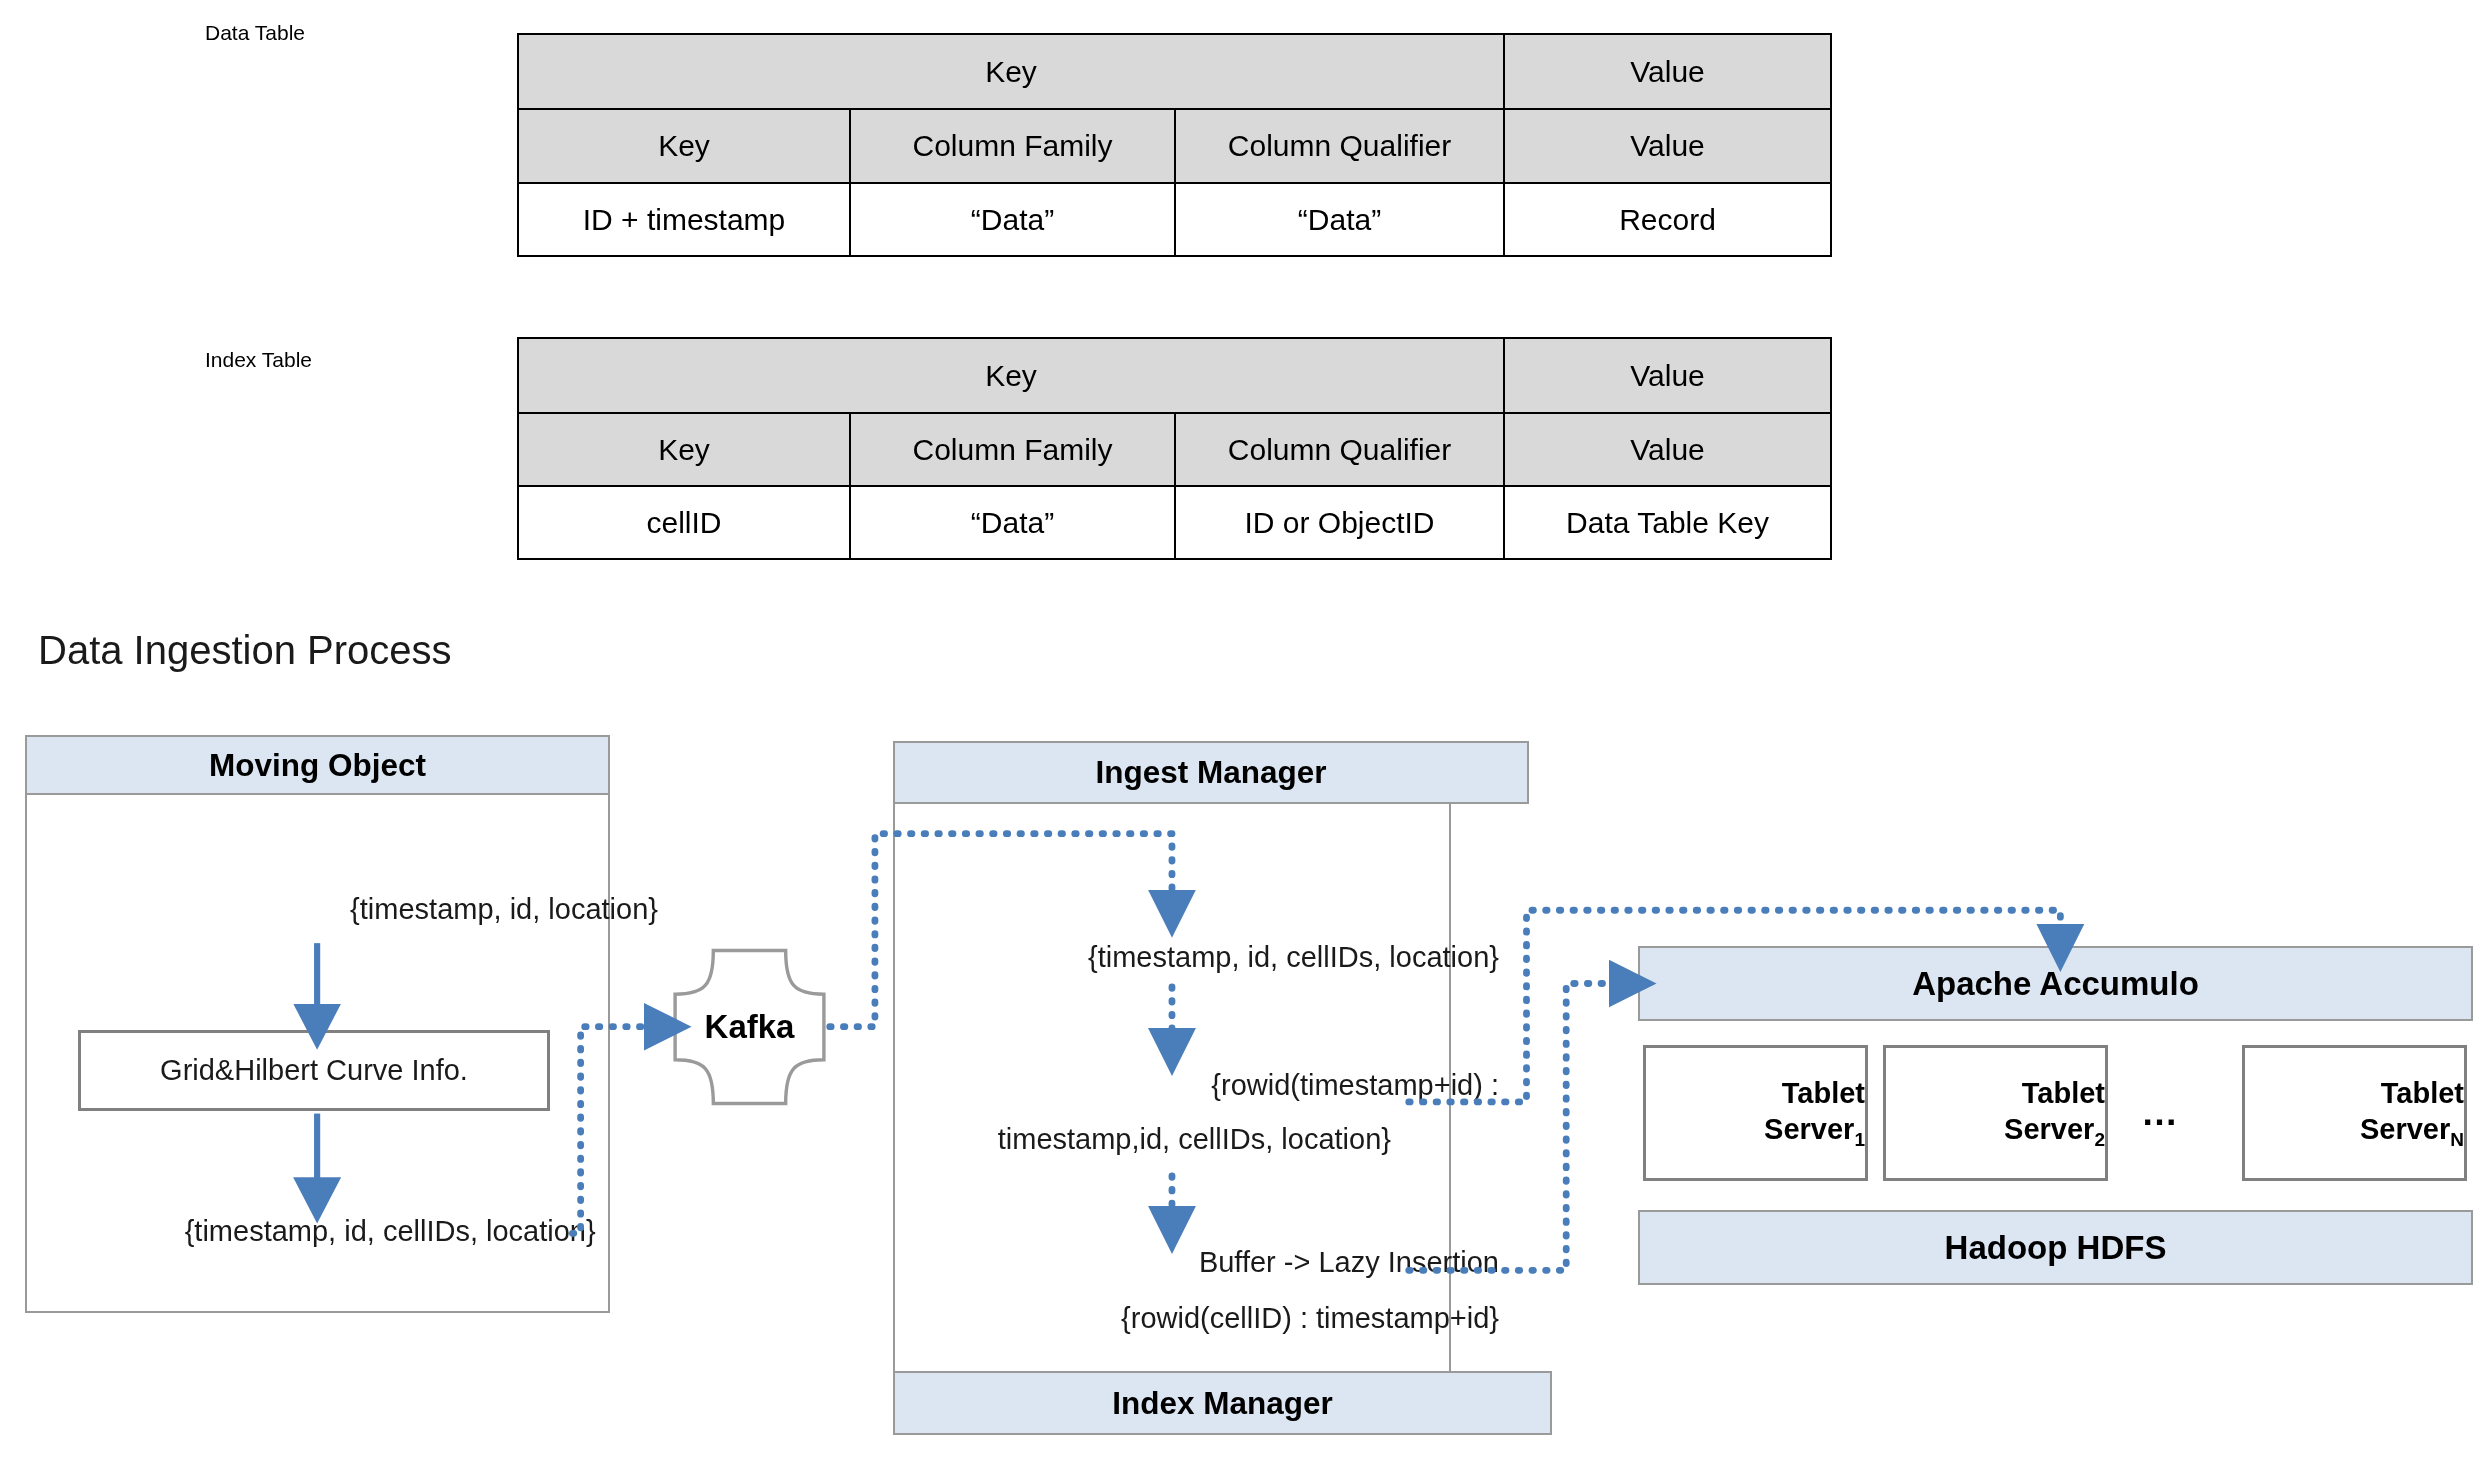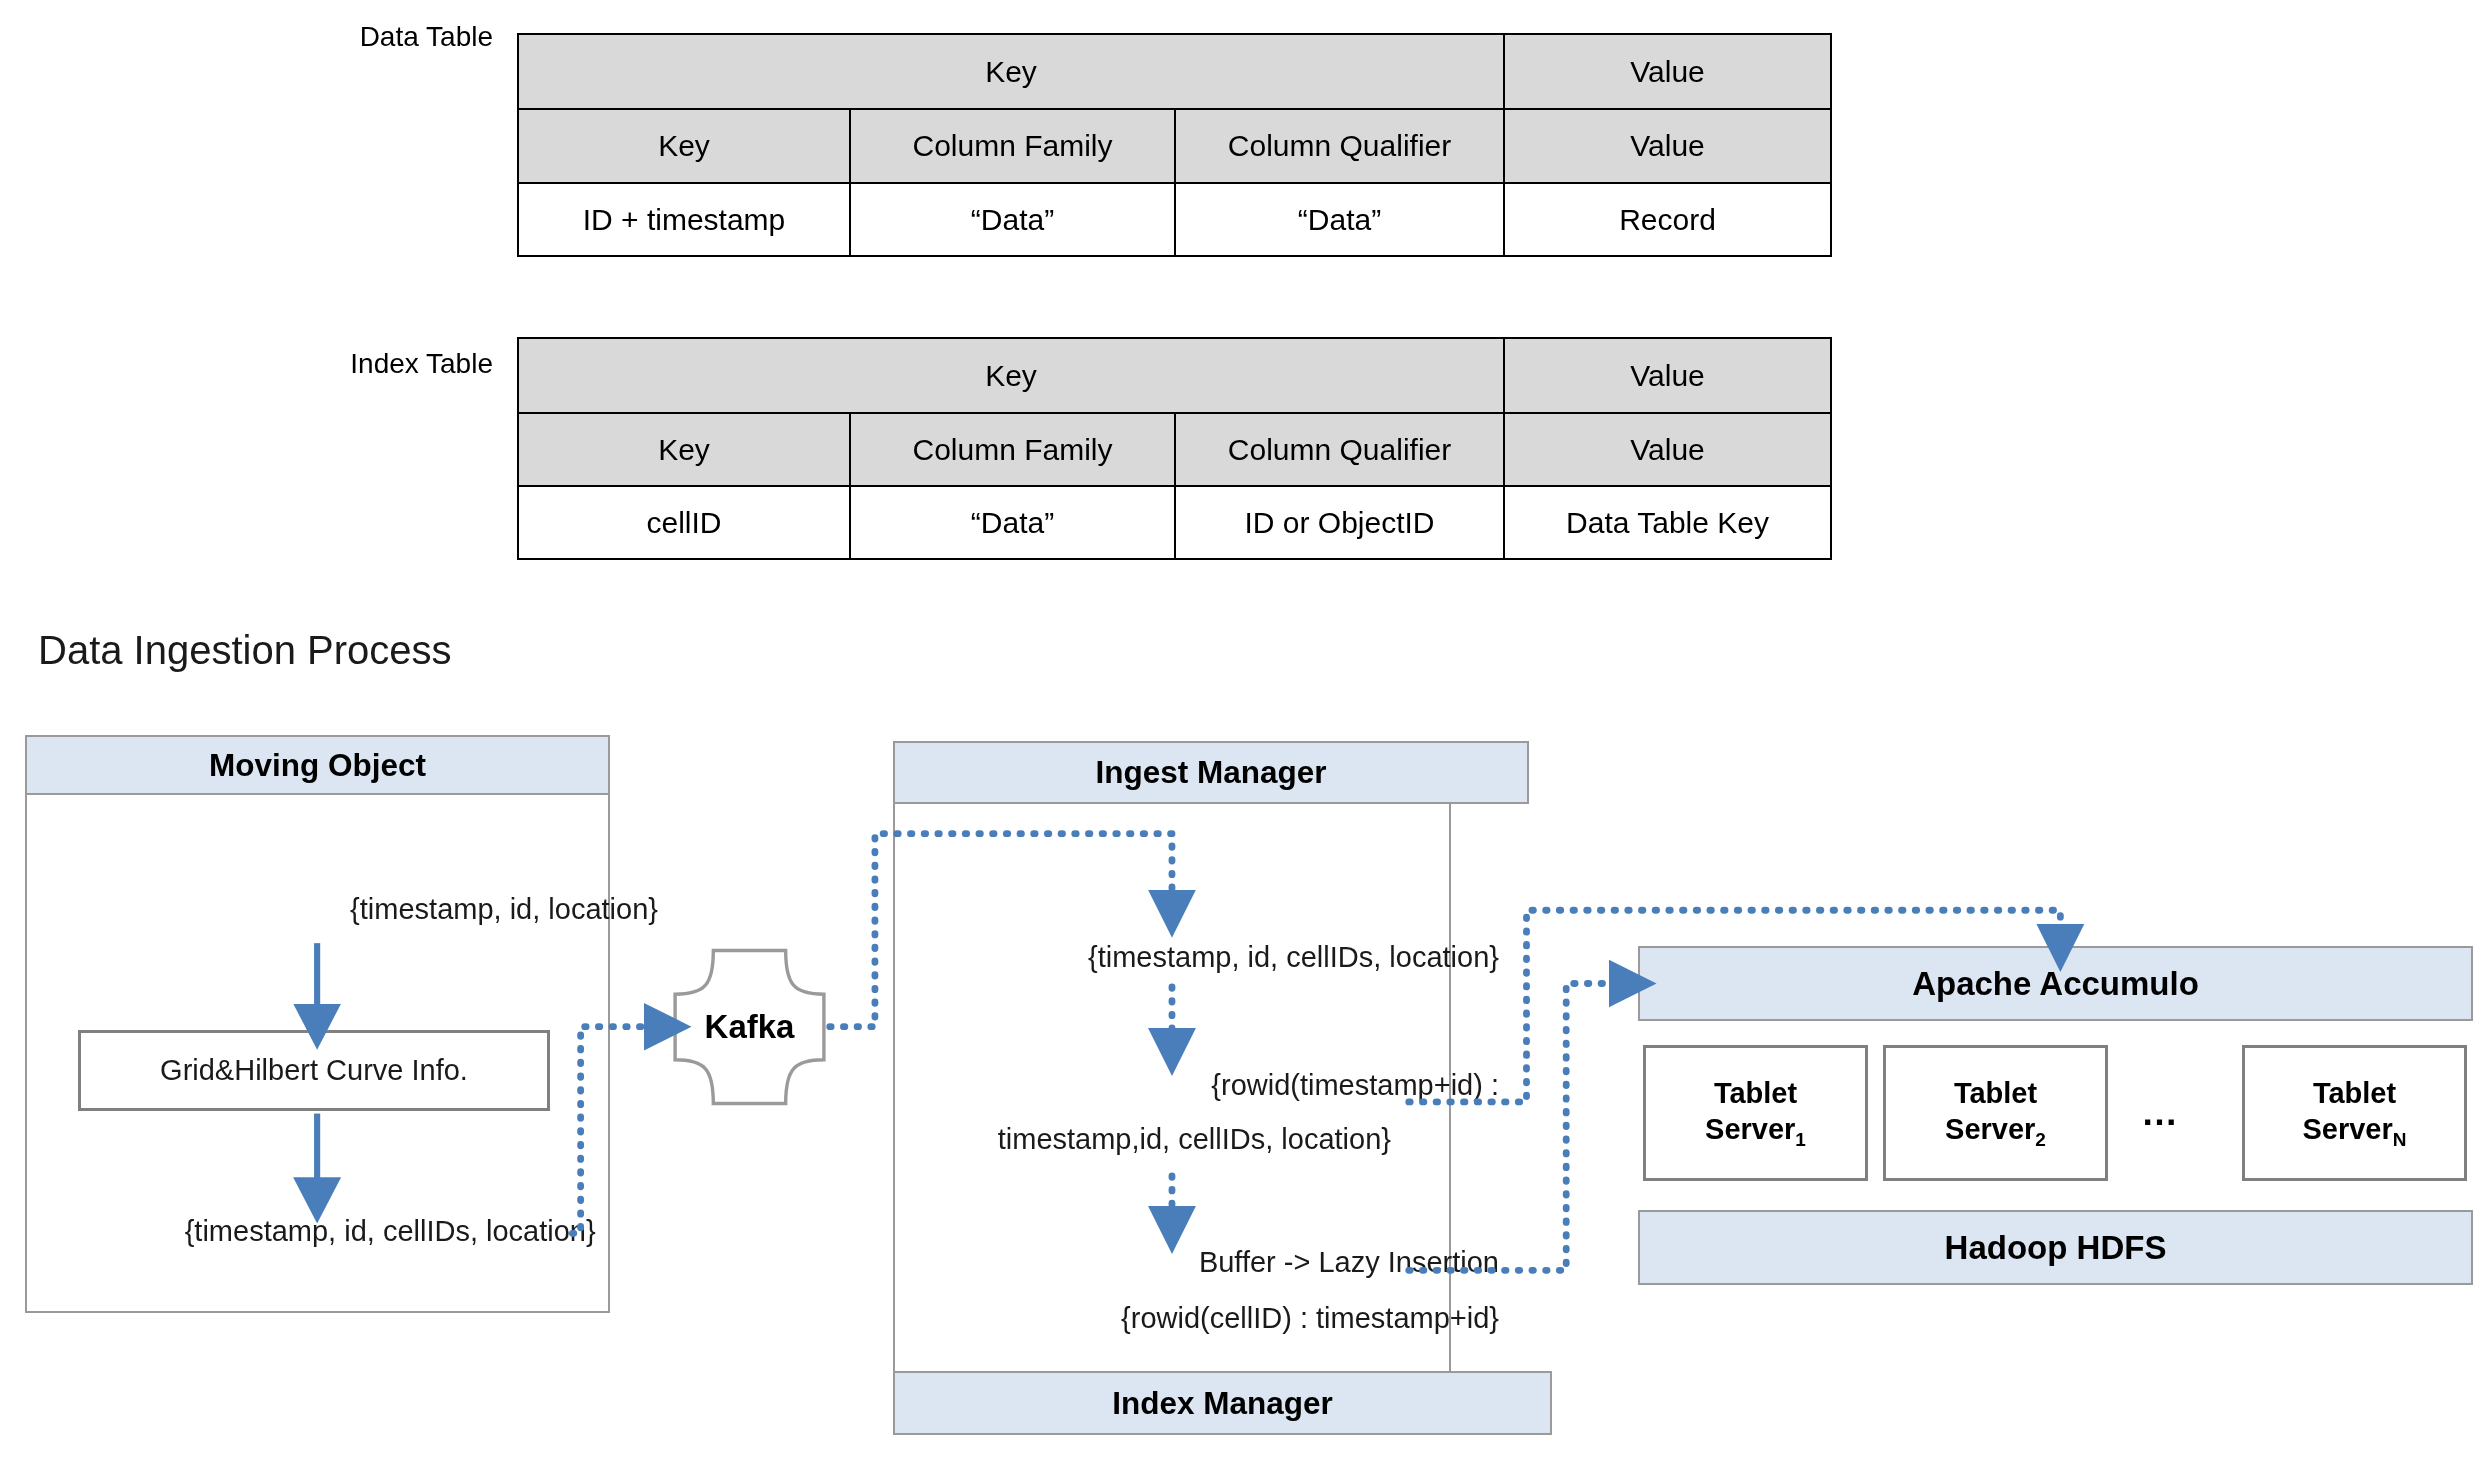--- a/index.html
+++ b/index.html
@@ -4,21 +4,21 @@
 <style>
   html,body{margin:0;padding:0;background:#ffffff;}
   body{width:2487px;height:1477px;position:relative;
        font-family:"Liberation Sans","DejaVu Sans",sans-serif;color:#000;}
   .stage{position:absolute;left:0;top:0;width:2487px;height:1477px;overflow:hidden;}
 
   
   .abs{position:absolute;box-sizing:border-box;}
 
   
-  .row-label{font-size:28px;color:#000;white-space:nowrap;text-align:right;}
+  .row-label{font-size:21px;color:#000;white-space:nowrap;}
 
   
   .tbl{position:absolute;border-collapse:collapse;table-layout:fixed;}
   .tbl td{border:2.1px solid #000;font-size:30px;text-align:center;
           vertical-align:middle;padding:0;color:#000;background:#ffffff;}
   .tbl td.hdr{background:#d9d9d9;}
 
   
   .section-title{font-size:40px;color:#1a1a1a;white-space:nowrap;}
 
@@ -29,21 +29,21 @@
               font-weight:bold;font-size:31.5px;color:#000;}
   .inner-box{border:3.4px solid #808080;background:#ffffff;
              display:flex;align-items:center;justify-content:center;
              font-size:29px;color:#1a1a1a;}
   .flowtext{font-size:29px;color:#1a1a1a;text-align:right;white-space:nowrap;margin-left:48px;}
 
   .accum-band{background:#dce6f2;border:2.7px solid #9a9a9a;
               display:flex;align-items:center;justify-content:center;
               font-weight:bold;font-size:33px;color:#000;}
   .tserver{border:3.4px solid #808080;background:#ffffff;
-           display:flex;flex-direction:column;align-items:center;
+           display:flex;flex-direction:column;align-items:flex-end;
            justify-content:center;font-weight:bold;font-size:29px;
            line-height:1.25;color:#000;}
   .tserver sub{font-size:19px;}
   .ellipsis{font-weight:bold;font-size:37px;color:#000;
             display:flex;align-items:center;justify-content:center;}
 
   svg.overlay{position:absolute;left:0;top:0;width:2487px;height:1477px;
               pointer-events:none;}
 </style>
 </head>

